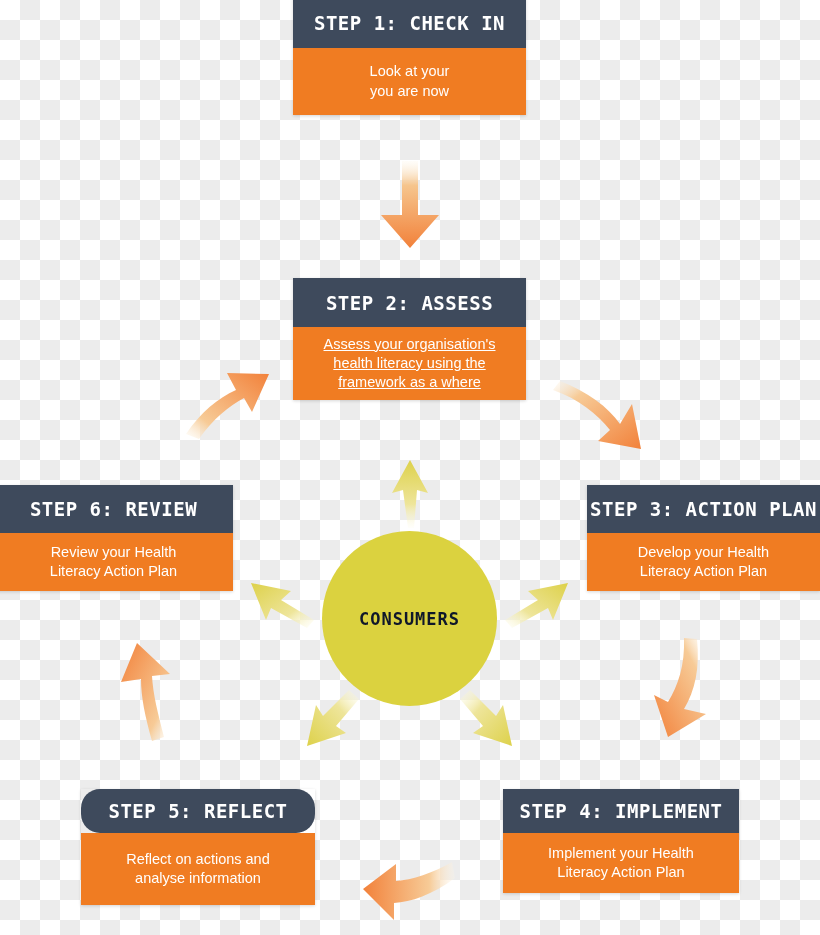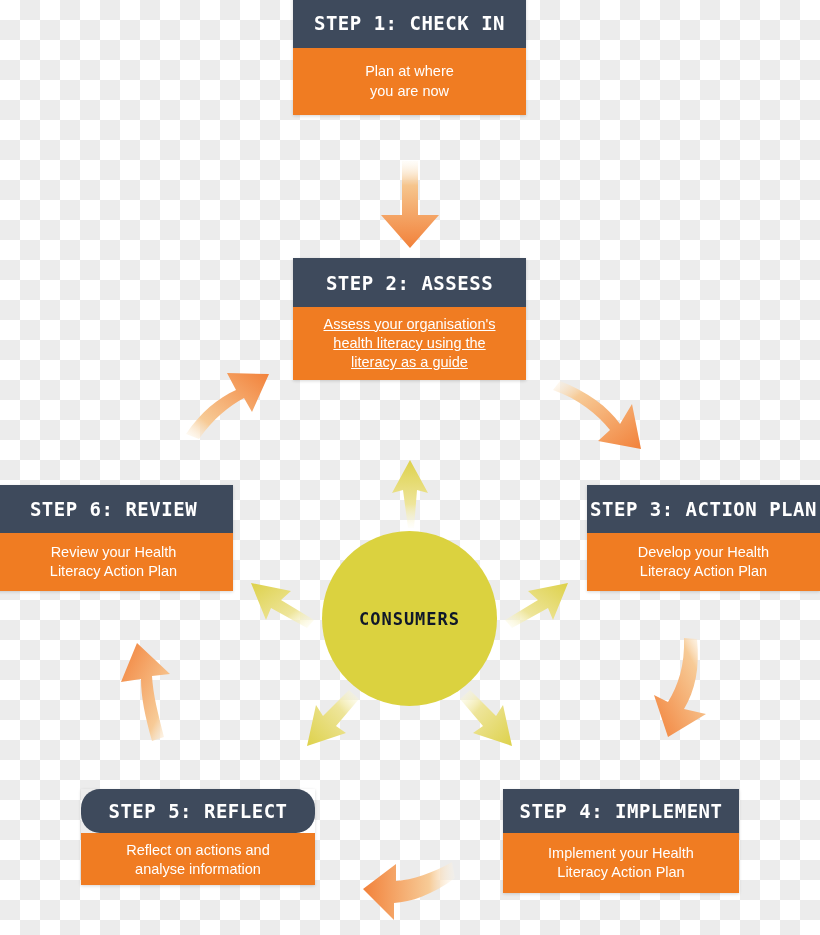--- a/index.html
+++ b/index.html
@@ -56,35 +56,35 @@
     padding: 6px 10px;
     box-sizing: border-box;
   }
   .step-body span { display: block; }
 
   
   #card-step1 { left: 293px; top: -3px;  width: 233px; }
   #card-step1 .step-header { height: 51px; font-size: 19px; }
   #card-step1 .step-body   { height: 67px; font-size: 14.5px; }
 
-  #card-step2 { left: 293px; top: 258px; width: 233px; }
+  #card-step2 { left: 293px; top: 278px; width: 233px; }
   #card-step2 .step-header { height: 49px; font-size: 19px; }
   #card-step2 .step-body   { height: 73px; font-size: 14.5px; text-decoration: underline; }
 
   #card-step3 { left: 587px; top: 485px; width: 233px; }
   #card-step3 .step-header { height: 48px; font-size: 19px; }
   #card-step3 .step-body   { height: 58px; font-size: 14.5px; justify-content: center; }
 
   #card-step4 { left: 503px; top: 789px; width: 236px; }
   #card-step4 .step-header { height: 44px; font-size: 19px; }
   #card-step4 .step-body   { height: 60px; font-size: 14.5px; }
 
   #card-step5 { left: 81px;  top: 789px; width: 234px; }
   #card-step5 .step-header { height: 44px; font-size: 19px; border-radius: 19px; }
-  #card-step5 .step-body   { height: 52px; font-size: 14.5px; align-items: flex-end; }
+  #card-step5 .step-body   { height: 72px; font-size: 14.5px; }
 
   #card-step6 { left: -6px;  top: 485px; width: 239px; }
   #card-step6 .step-header { height: 48px; font-size: 19px; }
   #card-step6 .step-body   { height: 58px; font-size: 14.5px; }
 
   
   #hub {
     position: absolute;
     left: 322px;
     top: 531px;
@@ -243,33 +243,33 @@
                C 201 412, 218 398, 236 390
                L 227 373 L 269 374 L 252 412 L 244 398
                C 229 406, 213 419, 199 439 Z" fill="url(#go-ur)"></path>
     </g>
   </svg>
 
   <div class="step-card" id="card-step1">
     <div class="step-header">STEP 1: CHECK IN</div>
     <div class="step-body">
       <div>
-        <span>Plan at where</span>
+        <span>Look at your</span>
         <span>you are now</span>
       </div>
     </div>
   </div>
 
   <div class="step-card" id="card-step2">
     <div class="step-header">STEP 2: ASSESS</div>
     <div class="step-body">
       <div>
         <span>Assess your organisation's</span>
         <span>health literacy using the</span>
-        <span>literacy as a guide</span>
+        <span>framework as a where</span>
       </div>
     </div>
   </div>
 
   <div class="step-card" id="card-step3">
     <div class="step-header">STEP 3: ACTION PLAN</div>
     <div class="step-body">
       <div>
         <span>Develop your Health</span>
         <span>Literacy Action Plan</span>

